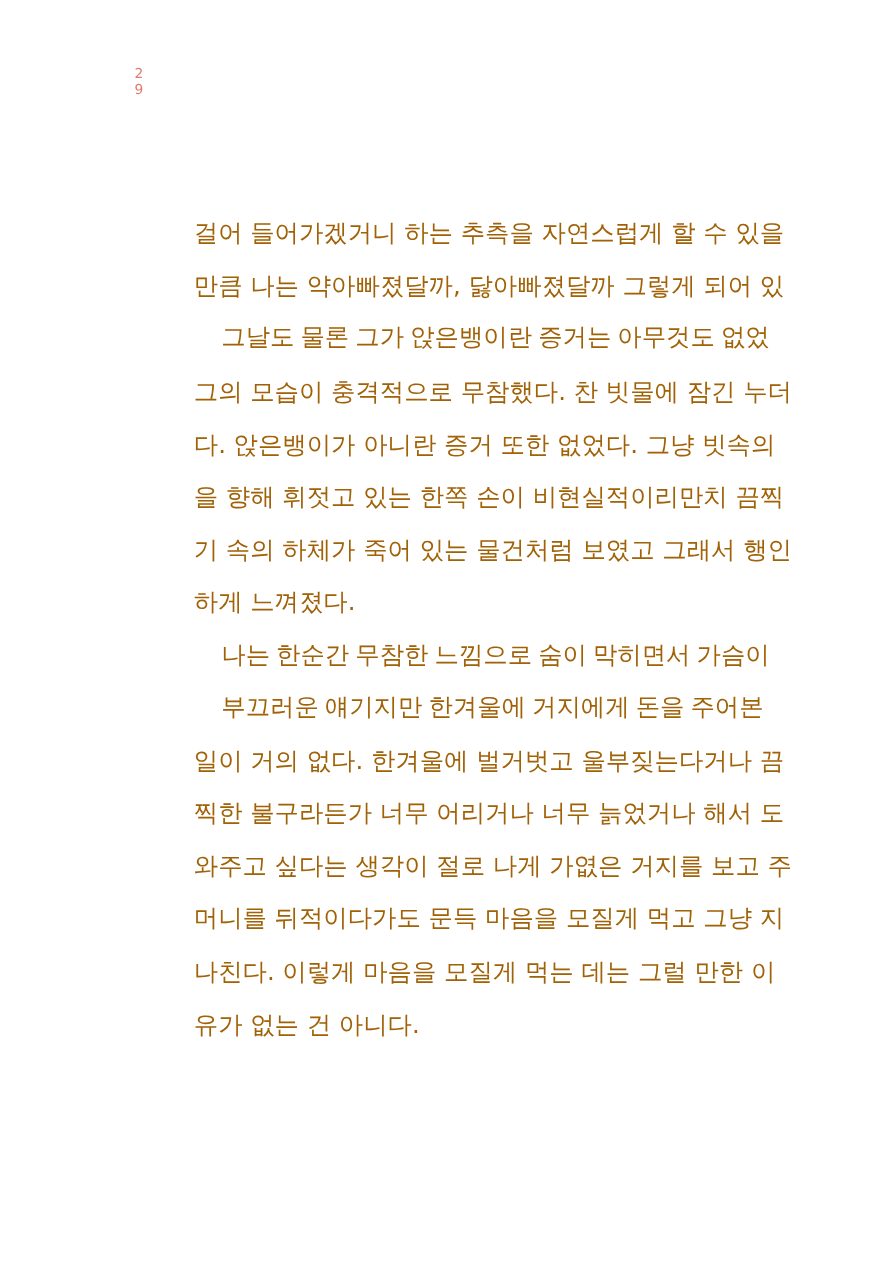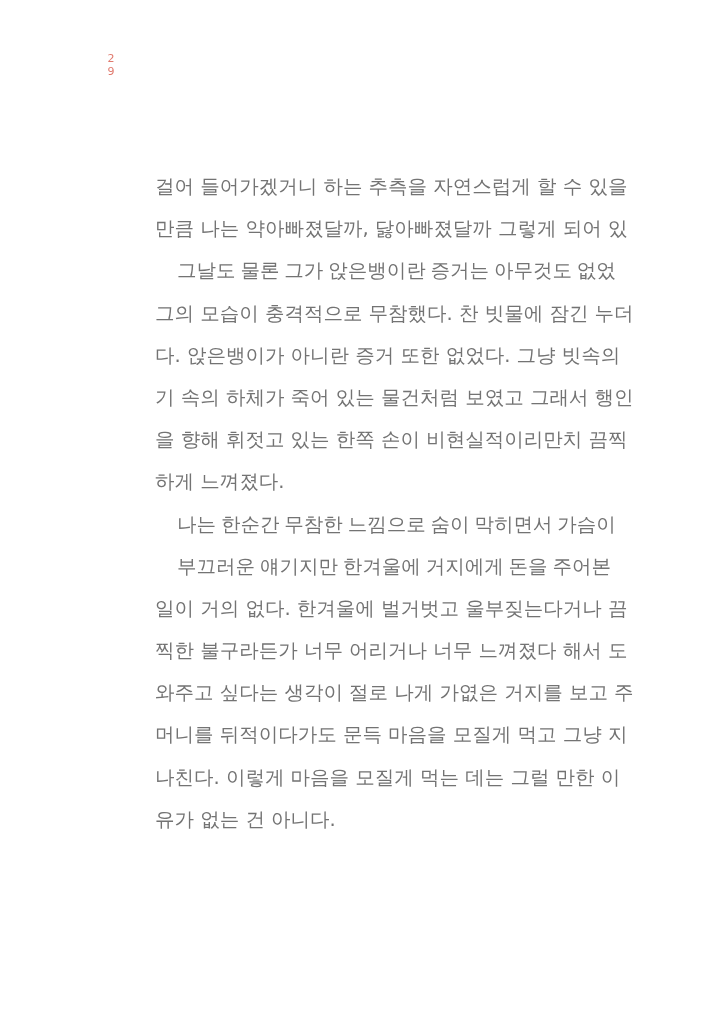--- a/index.html
+++ b/index.html
@@ -6,21 +6,21 @@
     body { width: 716px; height: 1024px; position: relative; overflow: hidden; }
     .page-number {
       position: absolute; left: 106px; top: 52px; width: 10px;
       font-family: "DejaVu Sans", sans-serif; font-size: 11px; line-height: 13px;
       color: #e07a6e; text-align: center;
     }
     .page-number span { display: block; }
     .body-text {
       position: absolute; left: 155px; top: 166px; width: 452px;
       font-family: "DejaVu Sans", sans-serif; font-size: 19.5px;
-      line-height: 42.2px; color: #737373;
+      line-height: 42.2px; color: #a16207;
     }
     .line { display: block; white-space: nowrap; text-align: justify; text-align-last: justify; height: 42.2px; }
     .line.last { text-align-last: left; }
     .line.indent { padding-left: 22px; font-family: Liberation Serif, serif; }
   </style>
 </head>
 <body>
 
 <div class="page-number">
   <span>2</span>
@@ -29,29 +29,29 @@
 
 <div class="body-text">
   <div>
     <span class="line">걸어 들어가겠거니 하는 추측을 자연스럽게 할 수 있을</span>
     <span class="line">만큼 나는 약아빠졌달까, 닳아빠졌달까 그렇게 되어 있</span>
   </div>
   <div>
     <span class="line indent">그날도 물론 그가 앉은뱅이란 증거는 아무것도 없었</span>
     <span class="line">그의 모습이 충격적으로 무참했다. 찬 빗물에 잠긴 누더</span>
     <span class="line">다. 앉은뱅이가 아니란 증거 또한 없었다. 그냥 빗속의</span>
+    <span class="line">을 향해 휘젓고 있는 한쪽 손이 비현실적이리만치 끔찍</span>
     <span class="line">기 속의 하체가 죽어 있는 물건처럼 보였고 그래서 행인</span>
-    <span class="line">을 향해 휘젓고 있는 한쪽 손이 비현실적이리만치 끔찍</span>
     <span class="line last">하게 느껴졌다.</span>
   </div>
   <div>
     <span class="line indent">나는 한순간 무참한 느낌으로 숨이 막히면서 가슴이</span>
   </div>
   <div>
     <span class="line indent">부끄러운 얘기지만 한겨울에 거지에게 돈을 주어본</span>
     <span class="line">일이 거의 없다. 한겨울에 벌거벗고 울부짖는다거나 끔</span>
-    <span class="line">찍한 불구라든가 너무 어리거나 너무 느껴졌다 해서 도</span>
+    <span class="line">찍한 불구라든가 너무 어리거나 너무 늙었거나 해서 도</span>
     <span class="line">와주고 싶다는 생각이 절로 나게 가엾은 거지를 보고 주</span>
     <span class="line">머니를 뒤적이다가도 문득 마음을 모질게 먹고 그냥 지</span>
     <span class="line">나친다. 이렇게 마음을 모질게 먹는 데는 그럴 만한 이</span>
     <span class="line last">유가 없는 건 아니다.</span>
   </div>
 </div>
 
 </body></html>

